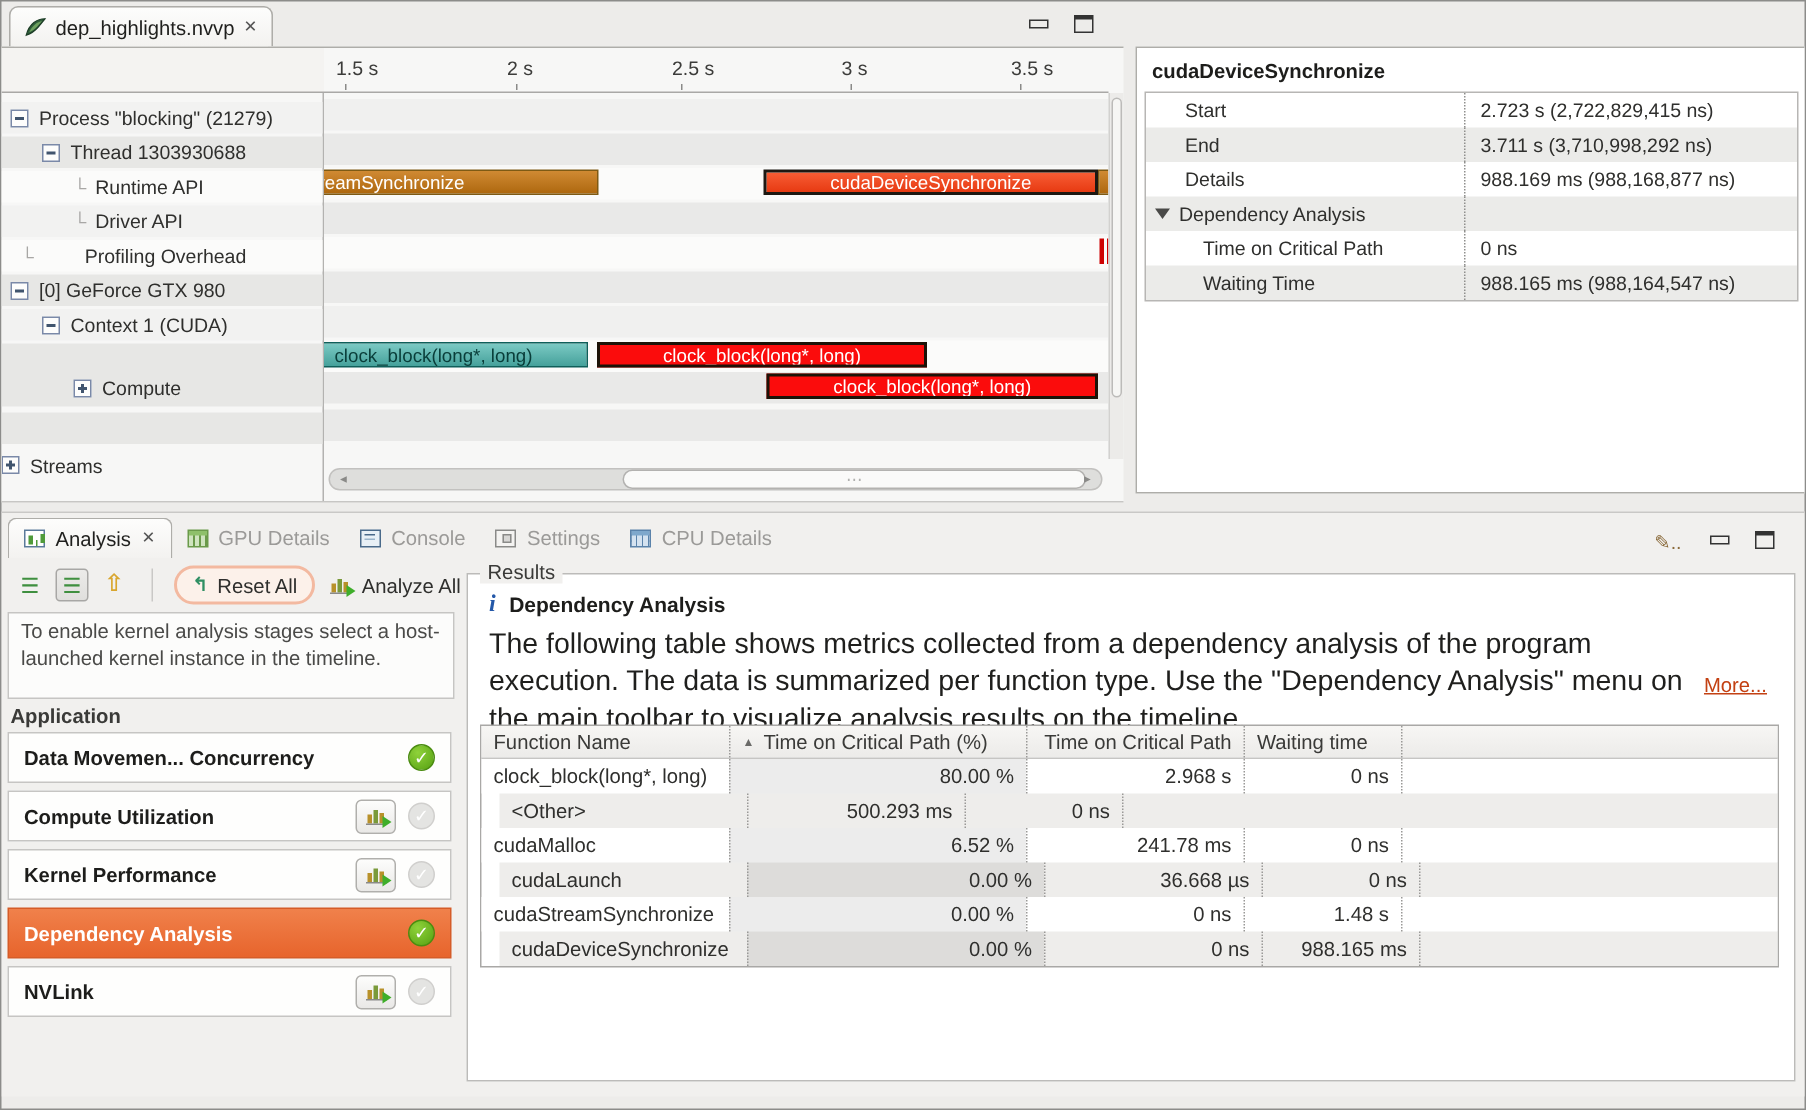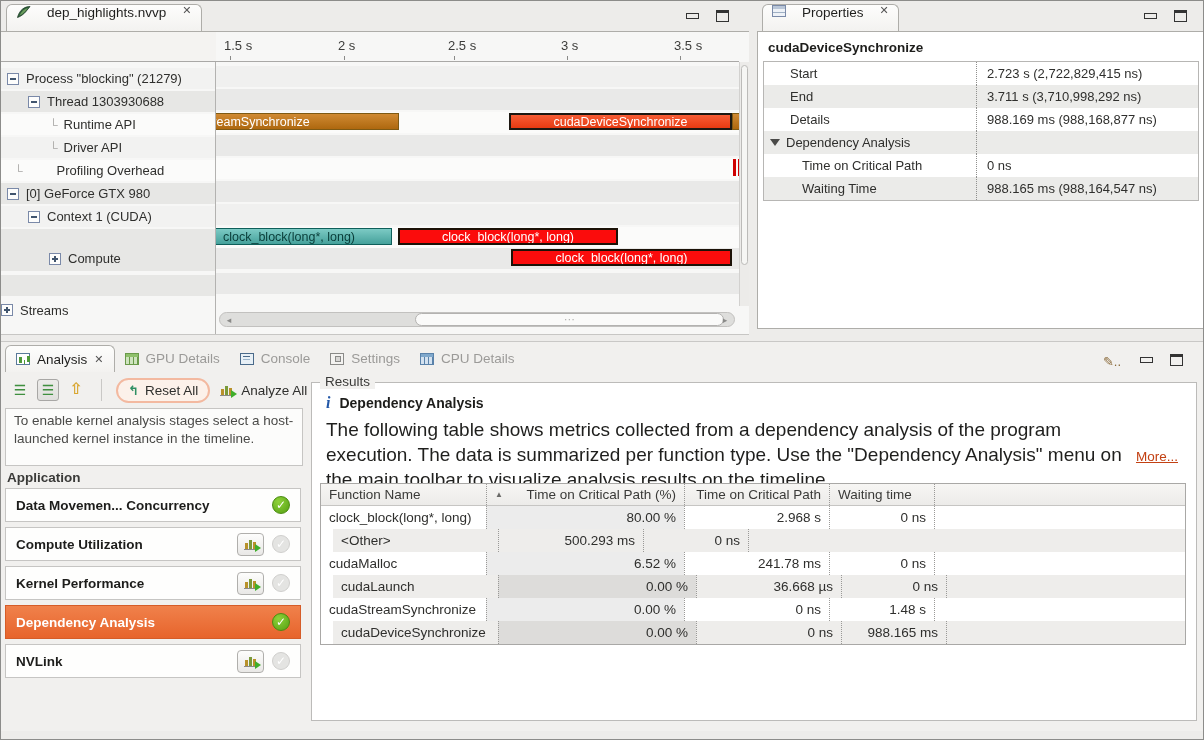--- a/index.html
+++ b/index.html
@@ -12,21 +12,21 @@
     border:1px solid #8c8c8a;
   }
   .panel { position:absolute; }
   
   .tabbar { position:absolute; left:0; right:0; top:0; height:30px; }
   .tab {
     position:absolute; top:3px; height:27px;
     background:linear-gradient(#fdfdfc,#f3f2f0);
     border:1px solid #aeada9; border-bottom:none;
     border-radius:6px 6px 0 0;
-    display:flex; align-items:flex-start; gap:16px; padding:0 9px;
+    display:flex; align-items:center; gap:6px; padding:0 9px;
     font-size:13.5px; color:#1f1f1d; z-index:3;
   }
   .icon-close { font-size:11px; color:#555; line-height:1; }
   .icon-close::before { content:"✕"; }
   .winbtns { position:absolute; top:9px; display:flex; gap:18px; z-index:3; }
   .btn-min { width:13px; height:10px; position:relative; }
   .btn-min::before { content:""; position:absolute; left:1px; top:3px; width:11px; height:4px; border:1.5px solid #333; }
   .btn-max { width:13px; height:12px; border:1.5px solid #333; border-top:3.5px solid #333; }
   
   #editor { left:0; top:0; width:748px; height:334px; }
@@ -155,21 +155,21 @@
   .rrow { display:flex; height:23px; align-items:center; background:#fff; }
   .rrow.alt { background:#eeedeb;margin-left:12px; }
   .rrow.header { background:linear-gradient(#f7f6f4,#eceBe9); border-bottom:1px solid #c6c5c3; height:22px; color:#3a3a38; }
   .rcell { padding:0 8px; height:100%; display:flex; align-items:center; white-space:nowrap; overflow:hidden; }
   .rcell + .rcell { border-left:1px dotted #9a9997; }
   .c0 { width:165px; flex:none; }
   .c1 { width:198px; flex:none; justify-content:flex-end; }
   .c2 { width:145px; flex:none; justify-content:flex-end; }
   .c3 { width:105px; flex:none; justify-content:flex-end; }
   .c4 { flex:1; }
-  .rrow.header .c1 { justify-content:space-between; }
+  .rrow.header .c1 { justify-content:flex-start; }
   .rrow.header .c3 { justify-content:flex-start; }
   .rrow:not(.header) .c1 { background:rgba(110,110,108,0.13); }
   .sort-arrow { font-size:8px; color:#6a6a68; margin-right:6px; }
   .sort-arrow::before { content:"▲"; }
   
   .props-icon { width:14px; height:12px; border:1px solid #7a8aa8; flex:none;
     background:linear-gradient(#b9c6d8,#b9c6d8) 0 0/100% 3px no-repeat,
       repeating-linear-gradient(0deg,#eef2f7 0 3px,#9fb0c4 3px 4px); }
 </style>
 </head>
@@ -289,31 +289,20 @@
         </div>
       <div id="hscroll">
         <span class="sb-arrow left"></span>
         <div id="hthumb"></div>
         <span class="sb-arrow right"></span>
       </div>
     </div>
   </div>
 
   <div id="props" class="panel">
-    <div class="tabbar">
-      <div class="tab" style="left:5px">
-        <span class="props-icon"></span>
-        <span>Properties</span>
-        <span class="icon-close"></span>
-      </div>
-      <div class="winbtns" style="right:18px">
-        <span class="btn-min"></span>
-        <span class="btn-max"></span>
-      </div>
-    </div>
     <div id="props-body">
       <div id="props-title">cudaDeviceSynchronize</div>
       <div id="props-table">
           <div class="prow" style="background: rgb(255, 255, 255);">
             <div class="plabel" style="padding-left: 26px;">
               <span>Start</span>
             </div>
             <div class="pvalue">2.723 s (2,722,829,415 ns)</div>
           </div>
           <div class="prow" style="background: rgb(235, 235, 233);">

